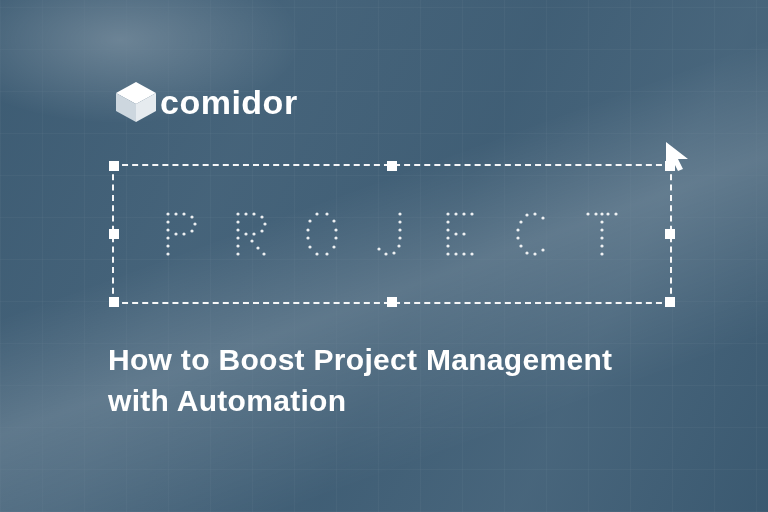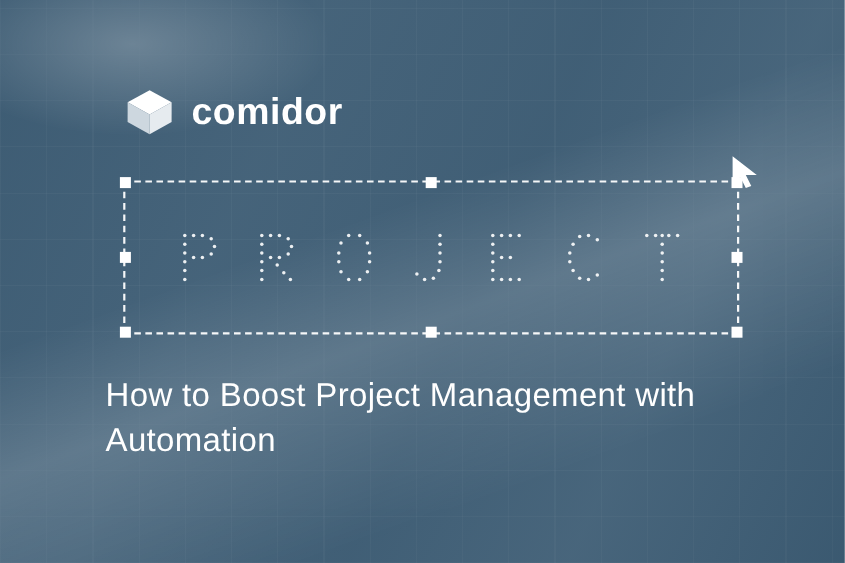--- a/index.html
+++ b/index.html
@@ -26,21 +26,21 @@
       linear-gradient(160deg, rgba(255,255,255,0) 40%, rgba(255,255,255,0.6) 55%, rgba(255,255,255,0) 78%),
       
       repeating-linear-gradient(0deg, rgba(255,255,255,0.12) 0 1px, transparent 1px 42px),
       repeating-linear-gradient(90deg, rgba(255,255,255,0.12) 0 1px, transparent 1px 42px);
   }
 
   
   .logo {
     position: absolute;
     left: 112px; top: 80px;
-    display: flex; align-items: center; gap: 14px;
+    display: flex; align-items: center; 
   }
   .logo-mark {
     width: 48px; height: 44px; flex: none;
   }
   .logo-text {
     font-size: 34px;
     font-weight: 600;
     letter-spacing: 0.5px;
   }
 
@@ -84,25 +84,25 @@
   }
   .dotted-letter {
     width: 34px; height: 46px;
     opacity: 0.9;
   }
   .dotted-letter circle { fill: #fff; }
 
   
   .headline {
     position: absolute;
-    left: 96px;
+    left: 108px;
     top: 340px;
     width: 560px;
     font-size: 30px;
-    font-weight: 400;
+    font-weight: 700;
     line-height: 1.35;
     letter-spacing: 0.3px;
   }
 </style>
 </head>
 <body>
 
 <div class="canvas">
 
   <div class="bg-paper"></div>

